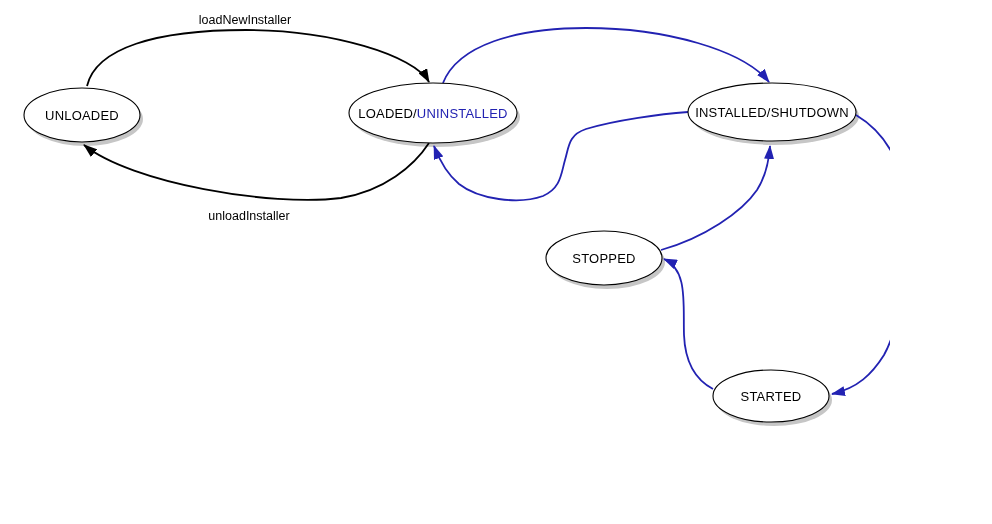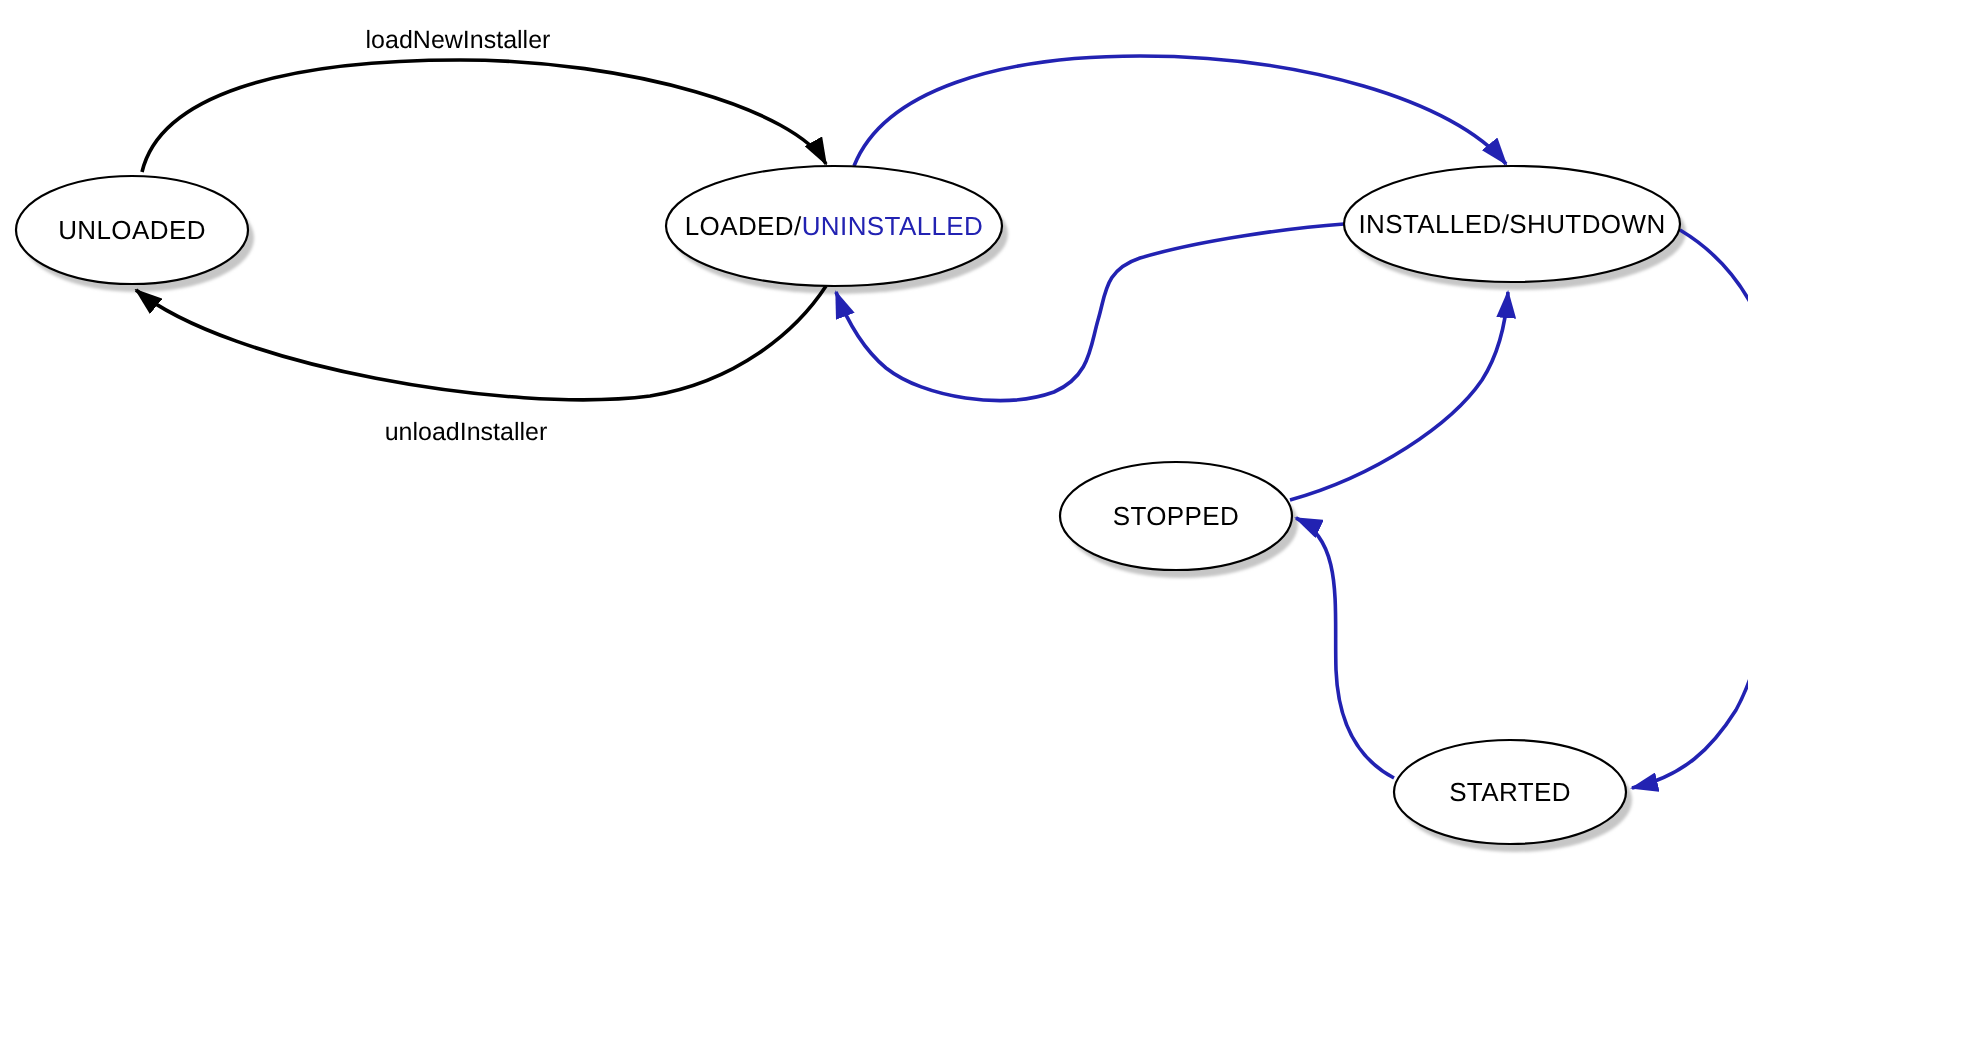--- a/index.html
+++ b/index.html
@@ -1,16 +1,16 @@
 <!DOCTYPE html>
 <html><head>
 <meta charset="utf-8">
 <style>
   html,body{margin:0;padding:0;background:#ffffff;}
-  .canvas{position:relative;width:874px;height:524px;background:#ffffff;overflow:hidden;}
+  .canvas{position:relative;width:874px;height:524px;background:#ffffff;overflow:hidden;padding-left:16px;}
   svg{display:block;}
   text.node-label{font-family:"Liberation Sans",sans-serif;font-size:13px;text-anchor:middle;letter-spacing:0.2px;}
   text.edge-label{font-family:"Liberation Sans",sans-serif;font-size:12.5px;text-anchor:middle;fill:#000000;}
 </style>
 </head>
 <body>
 
 <div class="canvas">
   <svg id="diagram" width="992" height="524" viewBox="0 0 992 524">
       <defs>

